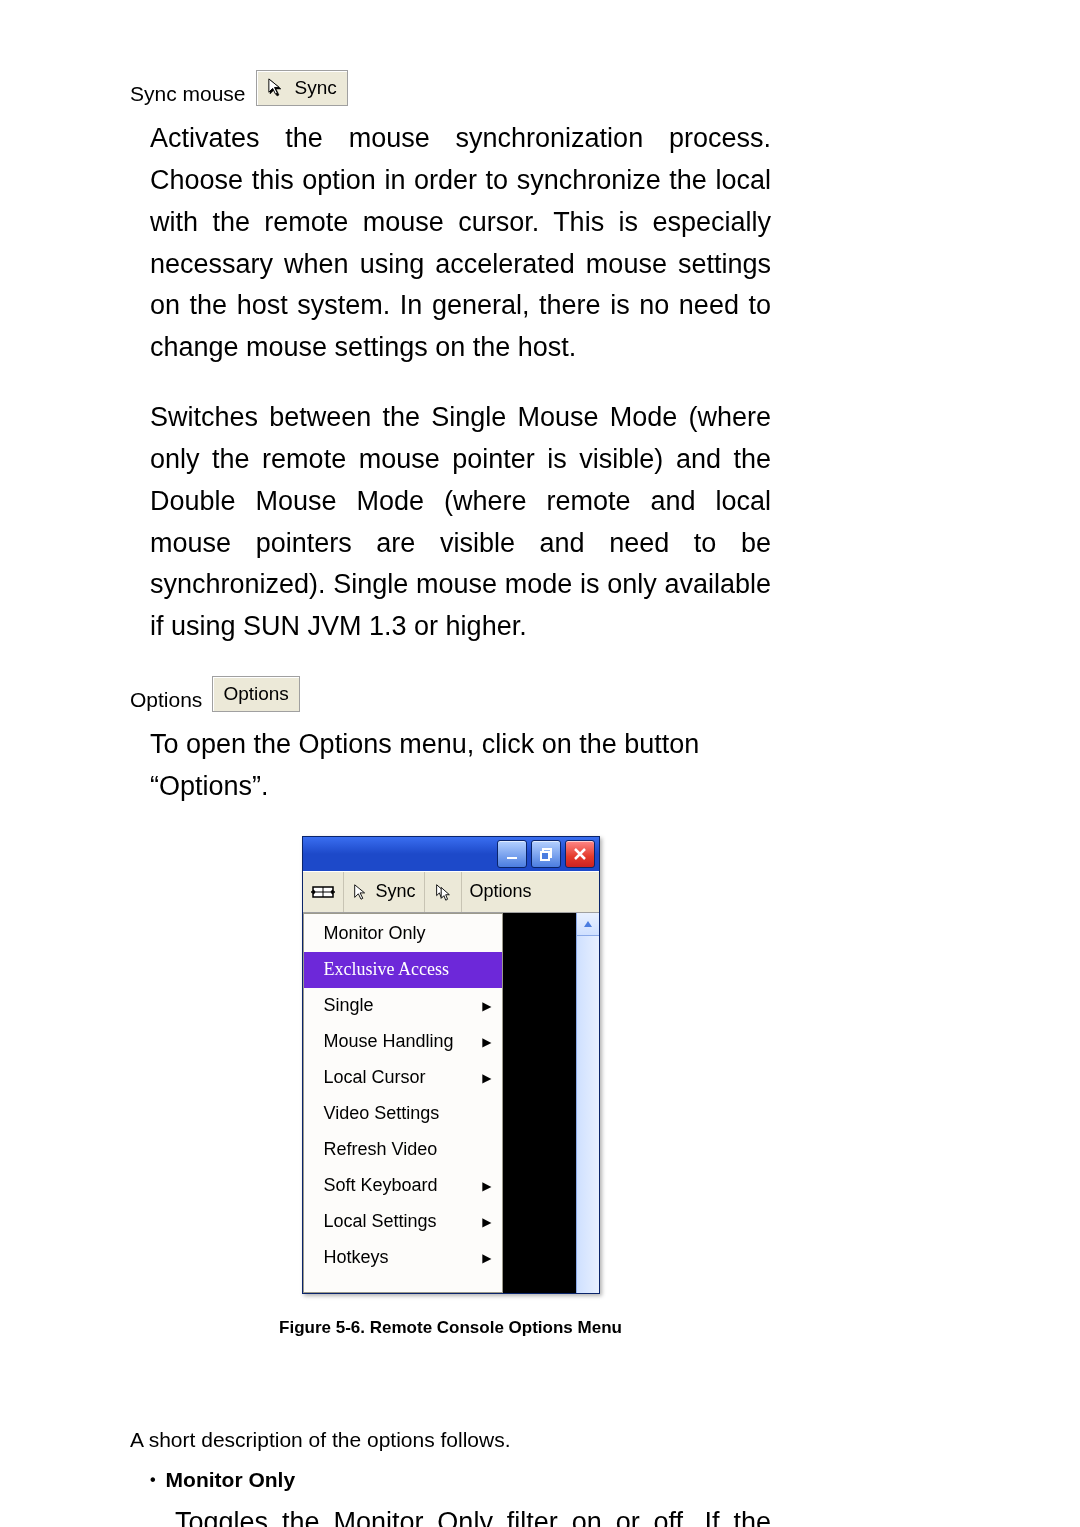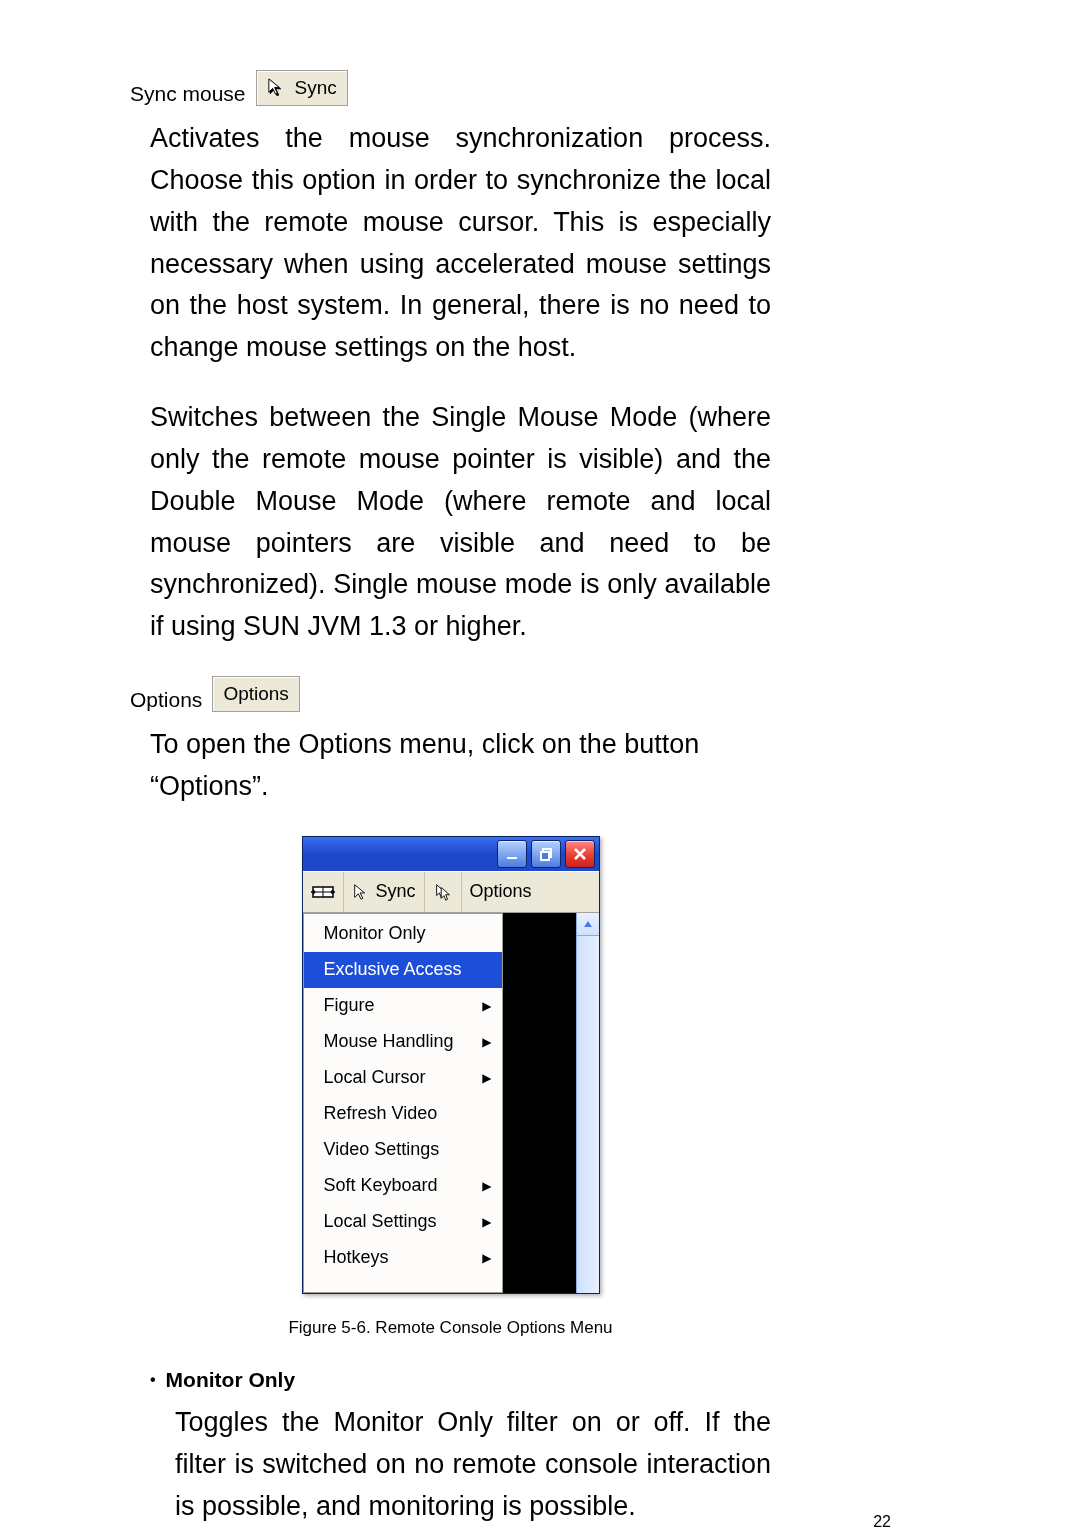--- a/index.html
+++ b/index.html
@@ -123,22 +123,23 @@
   .menu-item {
     height: 36px;
     display: flex;
     align-items: center;
     justify-content: space-between;
     padding: 0 10px 0 20px;
     font-size: 18px;
     color: #000;
   }
   .menu-item.selected {
-    background: #1d4ed8;
+    background: #6d28d9;
     color: #fff;
+    font-family: Liberation Serif, serif;
   }
   .submenu-arrow {
     font-size: 12px;
     color: inherit;
   }
   .content-area {
     flex: 1;
     background: #000;
     position: relative;
   }
@@ -152,21 +153,21 @@
     flex-direction: column;
   }
   .scroll-up {
     height: 22px;
     background: linear-gradient(to bottom, #e8f0ff, #cfe0ff);
     border-bottom: 1px solid #8aa9e8;
     display:flex;align-items:center;justify-content:center;
   }
   .caption {
     font-size: 17px;
-    font-weight: normal;
+    font-weight: bold;
     margin-top: 24px;
     text-align: center;
   }
 
   .follows {
     font-size: 21px;
     margin-top: 90px;
     margin-bottom: 16px;
   }
   .bullet-row {
@@ -280,36 +281,36 @@
       </div>
       <div class="menu-area">
         <div class="menu-list" id="menu-list">
             <div class="menu-item">
               <span>Monitor Only</span>
             </div>
             <div class="menu-item selected">
               <span>Exclusive Access</span>
             </div>
             <div class="menu-item">
-              <span>Figure</span>
+              <span>Single</span>
               <span class="submenu-arrow">▶</span>
             </div>
             <div class="menu-item">
               <span>Mouse Handling</span>
               <span class="submenu-arrow">▶</span>
             </div>
             <div class="menu-item">
               <span>Local Cursor</span>
               <span class="submenu-arrow">▶</span>
             </div>
             <div class="menu-item">
+              <span>Video Settings</span>
+            </div>
+            <div class="menu-item">
               <span>Refresh Video</span>
-            </div>
-            <div class="menu-item">
-              <span>Video Settings</span>
             </div>
             <div class="menu-item">
               <span>Soft Keyboard</span>
               <span class="submenu-arrow">▶</span>
             </div>
             <div class="menu-item">
               <span>Local Settings</span>
               <span class="submenu-arrow">▶</span>
             </div>
             <div class="menu-item">
@@ -324,20 +325,21 @@
                   <path d="M5 2 L9 8 L1 8 Z" fill="#4b7de0"></path>
                 </svg>
             </div>
           </div>
         </div>
       </div>
     </div>
     <div class="caption">Figure 5-6. Remote Console Options Menu</div>
   </div>
 
+  <div class="follows">A short description of the options follows.</div>
 
   <div class="bullet-row">
     <span class="bullet-dot">•</span>
     <span>Monitor Only</span>
   </div>
   <div class="option-desc">Toggles the Monitor Only filter on or off. If the filter is switched on no remote console interaction is possible, and monitoring is possible.</div>
 
   <div class="page-num">22</div>
 </div>
 

